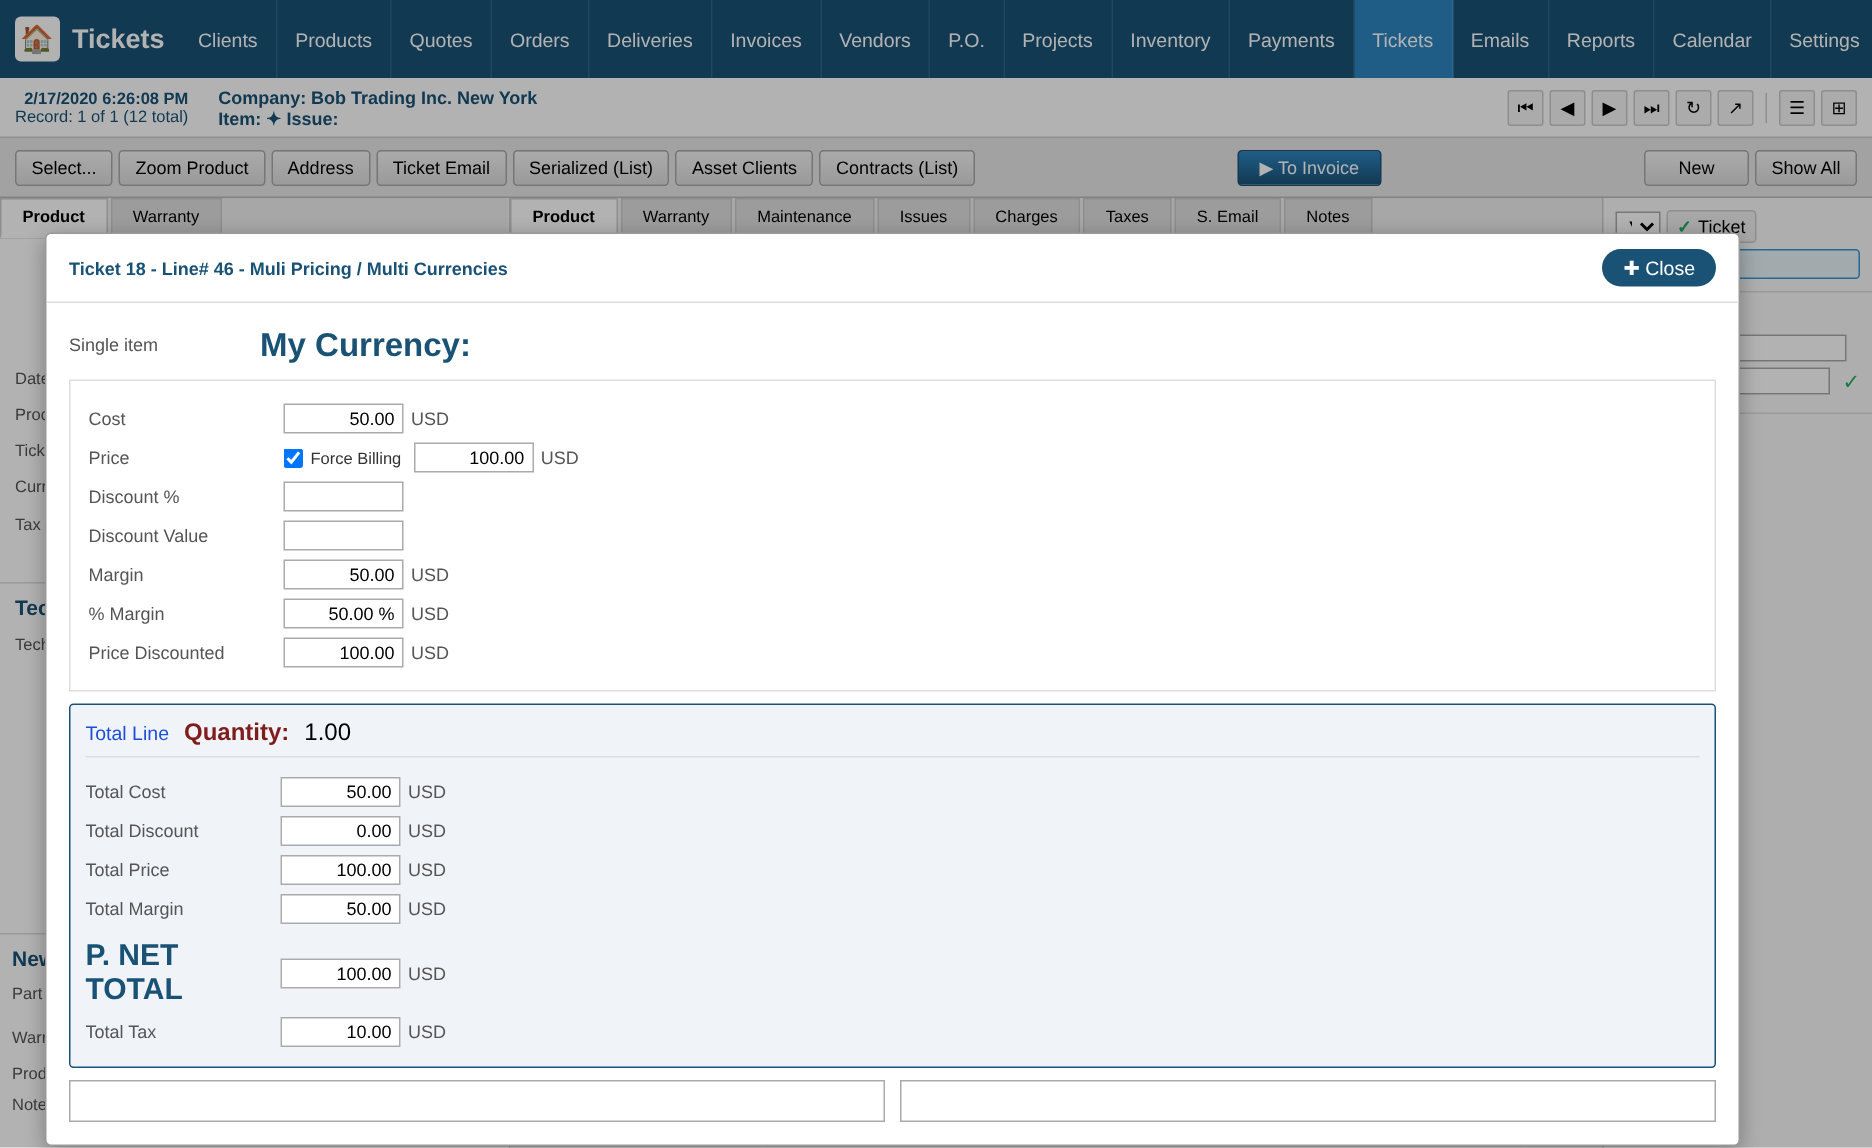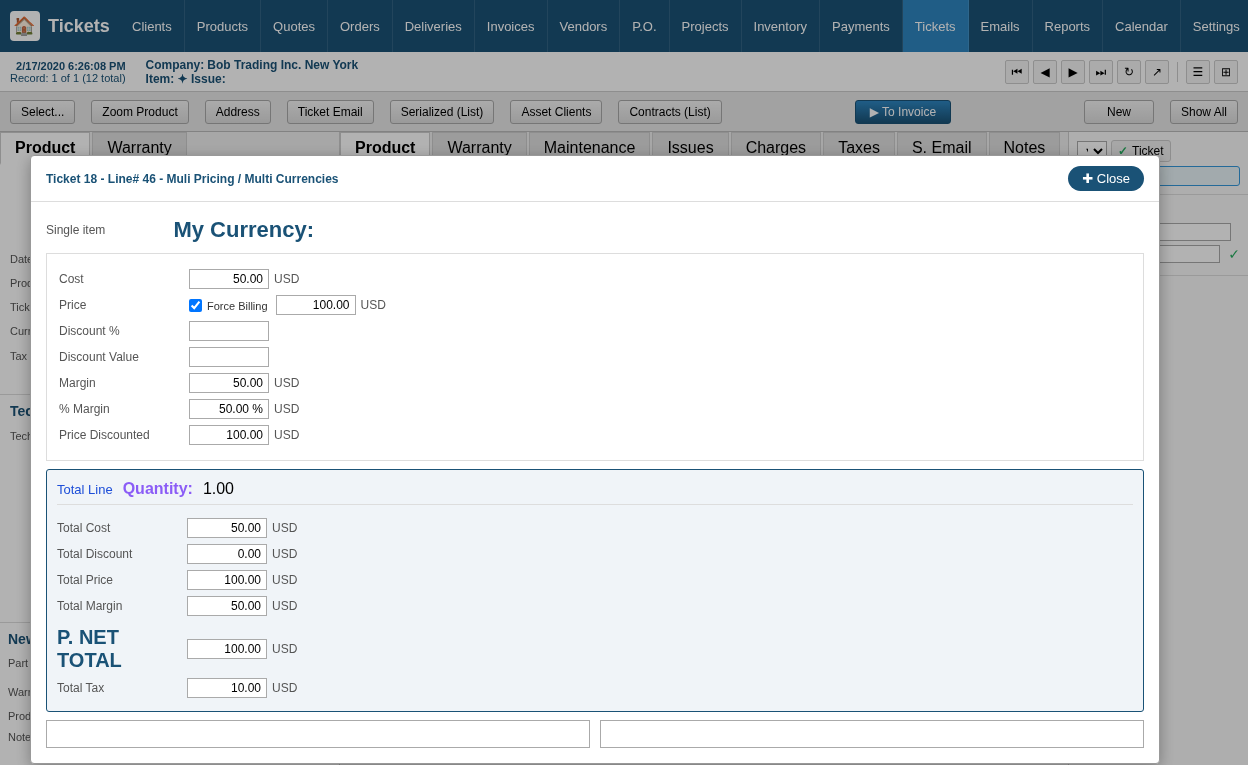--- a/index.html
+++ b/index.html
@@ -20,35 +20,35 @@
     .info-datetime { font-weight: bold; font-size: 11px; color: #1a5276; text-align: right; }
     .info-record { font-size: 11px; color: #1a5276; }
     .info-company { font-size: 11px; margin-left: 20px; }
     .info-company span { font-weight: bold; color: #1a5276; }
     .nav-controls { display: flex; align-items: center; margin-left: auto; gap: 4px; }
     .nav-ctrl-btn { width: 24px; height: 24px; display: flex; align-items: center; justify-content: center; border: 1px solid #ccc; background: #f5f5f5; cursor: pointer; border-radius: 2px; font-size: 12px; }
     .separator-line { width: 1px; height: 20px; background: #ccc; margin: 0 4px; }
     .view-ctrl-btn { width: 24px; height: 24px; display: flex; align-items: center; justify-content: center; border: 1px solid #ccc; background: #f5f5f5; cursor: pointer; border-radius: 2px; }
 
     
-    .toolbar { display: flex; align-items: center; padding: 6px 10px; background: #e8e8e8; border-bottom: 1px solid #bbb; gap: 16px; height: 40px; }
+    .toolbar { display: flex; align-items: center; padding: 6px 10px; background: #e8e8e8; border-bottom: 1px solid #bbb; gap: 4px; height: 40px; }
     .toolbar-btn { padding: 4px 10px; border: 1px solid #aaa; background: linear-gradient(to bottom, #f5f5f5, #ddd); cursor: pointer; border-radius: 3px; font-size: 12px; white-space: nowrap; }
     .toolbar-btn.invoice { background: linear-gradient(to bottom, #2e86c1, #1a5276); color: white; border-color: #1a5276; padding: 4px 14px; }
     .toolbar-btn.new-btn { background: linear-gradient(to bottom, #f5f5f5, #ddd); min-width: 70px; }
     .toolbar-spacer { flex: 1; }
 
     
     .main-area { display: flex; height: calc(765px - 52px - 40px - 40px); }
     
     
     .left-panel { width: 340px; background: white; border-right: 1px solid #ccc; overflow-y: auto; flex-shrink: 0; position: relative; }
     
     
     .tabs-row { display: flex; border-bottom: 2px solid #1a5276; background: #f0f0f0; }
-    .tab { padding: 6px 14px; cursor: pointer; border: 1px solid #ccc; border-bottom: none; margin-right: 2px; background: #e0e0e0; font-size: 16px; }
+    .tab { padding: 6px 14px; cursor: pointer; border: 1px solid #ccc; border-bottom: none; margin-right: 2px; background: #e0e0e0; font-size: 11px; }
     .tab.active { background: white; border-bottom: 2px solid white; margin-bottom: -2px; font-weight: bold; }
 
     
     .right-panel { flex: 1; display: flex; flex-direction: column; }
     .right-side { width: 180px; background: #f9f9f9; border-left: 1px solid #ccc; display: flex; flex-direction: column; }
 
     
     .modal-overlay { position: fixed; top: 0; left: 0; width: 100%; height: 100%; background: rgba(0,0,0,0.3); z-index: 100; display: flex; align-items: flex-start; justify-content: center; }
     .modal { position: absolute; top: 155px; left: 30px; width: 1130px; background: white; border: 1px solid #999; border-radius: 4px; box-shadow: 0 4px 15px rgba(0,0,0,0.3); z-index: 200; }
     .modal-header { padding: 10px 15px; border-bottom: 1px solid #ddd; font-size: 15px; font-weight: bold; color: #1a5276; display: flex; justify-content: space-between; align-items: center; }
@@ -411,21 +411,21 @@
         <div class="pt-row">
           <span class="pt-label">Price Discounted</span>
           <input class="pt-input" type="text" value="100.00" style="">
           <span class="pt-currency">USD</span>
         </div>
       </div>
 
       <div style="background:#f0f4f8; border:1px solid #1a5276; border-radius:3px; padding:10px; margin-bottom:8px;">
         <div style="display:flex; align-items:baseline; margin-bottom:10px; border-bottom:1px solid #ddd; padding-bottom:6px;">
           <span style="font-size:13px; color:#1d4ed8; margin-right:10px;">Total Line</span>
-          <span style="font-size:16px; font-weight:bold; color:#8b5cf6; margin-right:10px;">Quantity:</span>
+          <span style="font-size:16px; font-weight:bold; color:#7f1d1d; margin-right:10px;">Quantity:</span>
           <span style="font-size:16px; font-weight:normal;">1.00</span>
         </div>
 
         <div class="pt-row">
           <span class="pt-label">Total Cost</span>
           <input class="pt-input" type="text" value="50.00" style="">
           <span class="pt-currency">USD</span>
         </div>
 
         <div class="pt-row">

